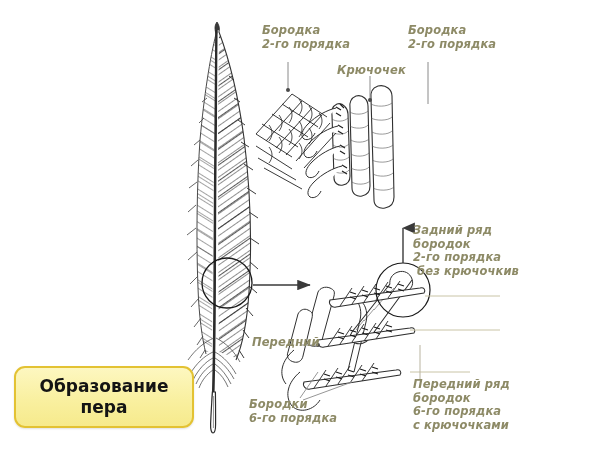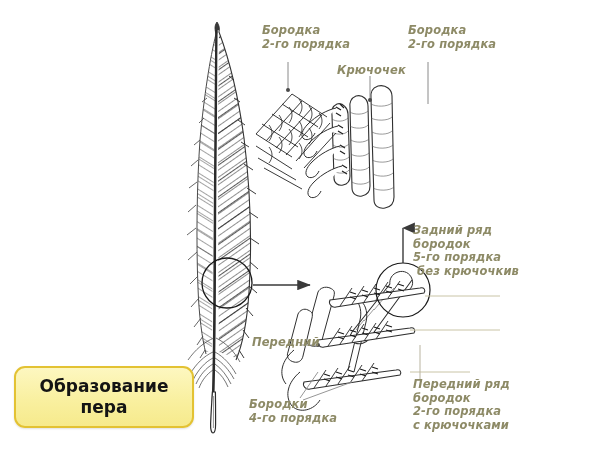--- a/index.html
+++ b/index.html
@@ -347,31 +347,31 @@
   <div class="lbl" style="left:262px;top:24px;">Бородка
 2-го порядка</div>
 
   <div class="lbl" style="left:337px;top:64px;text-align:right;">Крючочек</div>
 
   <div class="lbl" style="left:408px;top:24px;">Бородка
 2-го порядка</div>
 
   <div class="lbl" style="left:413px;top:224px;">Задний ряд
 бородок
-5-го порядка
+2-го порядка
  без крючочкив</div>
 
   <div class="lbl" style="left:252px;top:336px;">Передний</div>
 
   <div class="lbl" style="left:249px;top:398px;">Бородки
-4-го порядка</div>
+6-го порядка</div>
 
   <div class="lbl" style="left:413px;top:378px;">Передний ряд
 бородок
-2-го порядка
+6-го порядка
 с крючочками</div>
 
   <div id="title-box">
     <div id="title-text">Образование
 пера</div>
   </div>
 
 </div>
 
 </body></html>

